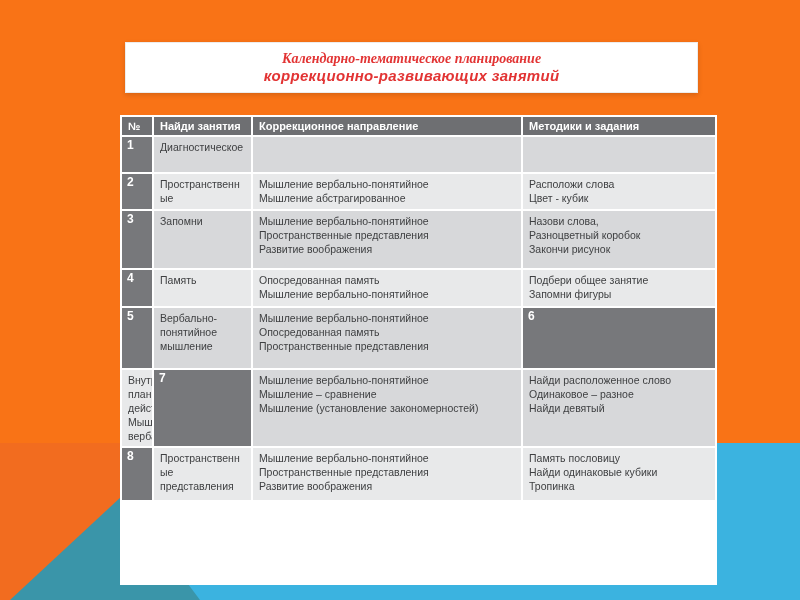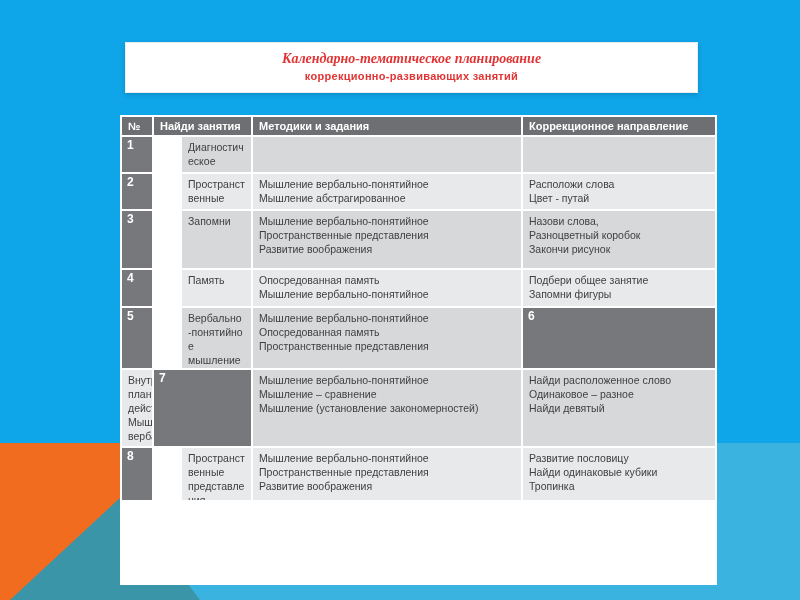--- a/index.html
+++ b/index.html
@@ -3,21 +3,21 @@
 <meta charset="utf-8">
 <style>
   * { margin: 0; padding: 0; box-sizing: border-box; }
   html, body { width: 800px; height: 600px; }
   body { font-family: "Liberation Sans", sans-serif; }
 
   .slide {
     position: relative;
     width: 800px;
     height: 600px;
-    background: #0ea5e9;
+    background: #f97316;
     overflow: hidden;
   }
 
   
   .bg-cyan {
     position: absolute;
     left: 0; top: 443px;
     width: 800px; height: 157px;
     background: #3bb3e0;
     z-index: 1;
@@ -55,22 +55,23 @@
   .title-line1 {
     font-family: "Liberation Serif", serif;
     font-style: italic;
     font-weight: bold;
     font-size: 14px;
     line-height: 17px;
     color: #e23434;
   }
   .title-line2 {
     font-family: "Liberation Sans", sans-serif;
+    font-style: italic;
     font-weight: bold;
-    font-size: 11px;
+    font-size: 15px;
     line-height: 18px;
     letter-spacing: 0.3px;
     color: #e23434;
   }
 
   
   .planning-table {
     position: absolute;
     left: 120px; top: 115px;
     z-index: 4;
@@ -101,53 +102,53 @@
   .cell.num {
     background: #77787b;
     color: #ffffff;
     font-weight: bold;
     font-size: 12px;
     line-height: 13px;
     padding: 2px 0 0 5px;
   }
   .cell.shade-dark  { background: #d7d8da; }
   .cell.shade-light { background: #e8e9ea; }
-  .cell.topic { overflow-wrap: anywhere; margin-left: 28px; }
+  .cell.topic { overflow-wrap: anywhere; }
 </style>
 </head>
 <body>
 
 <div class="slide">
 
   <div class="bg-cyan"></div>
   <div class="bg-orange"></div>
   <div class="bg-teal"></div>
 
   <div class="title-box">
     <div class="title-line1">Календарно-тематическое планирование</div>
     <div class="title-line2">коррекционно-развивающих занятий</div>
   </div>
 
   <div class="planning-table" id="planning-table">
     <div class="cell hdr">№</div>
     <div class="cell hdr">Найди занятия</div>
+    <div class="cell hdr">Коррекционное направление</div>
     <div class="cell hdr">Методики и задания</div>
-    <div class="cell hdr">Коррекционное направление</div>
 
     <div class="cell num">1</div>
     <div class="cell topic body shade-dark">Диагностическое</div>
     <div class="cell direction body shade-dark"></div>
     <div class="cell tasks body shade-dark"></div>
 
     <div class="cell num">2</div>
     <div class="cell topic body shade-light">Пространственные</div>
     <div class="cell direction body shade-light">Мышление вербально-понятийное
 Мышление абстрагированное</div>
     <div class="cell tasks body shade-light">Расположи слова
-Цвет - путай</div>
+Цвет - кубик</div>
 
     <div class="cell num">3</div>
     <div class="cell topic body shade-dark">Запомни</div>
     <div class="cell direction body shade-dark">Мышление вербально-понятийное
 Пространственные представления
 Развитие воображения</div>
     <div class="cell tasks body shade-dark">Назови слова,
 Разноцветный коробок
 Закончи рисунок</div>
 
@@ -176,18 +177,18 @@
 Мышление (установление закономерностей)</div>
     <div class="cell tasks body shade-dark">Найди расположенное слово
 Одинаковое – разное
 Найди девятый</div>
 
     <div class="cell num">8</div>
     <div class="cell topic body shade-light">Пространственные представления</div>
     <div class="cell direction body shade-light">Мышление вербально-понятийное
 Пространственные представления
 Развитие воображения</div>
-    <div class="cell tasks body shade-light">Развитие пословицу
+    <div class="cell tasks body shade-light">Память пословицу
 Найди одинаковые кубики
 Тропинка</div>
   </div>
 
 </div>
 
 </body></html>

